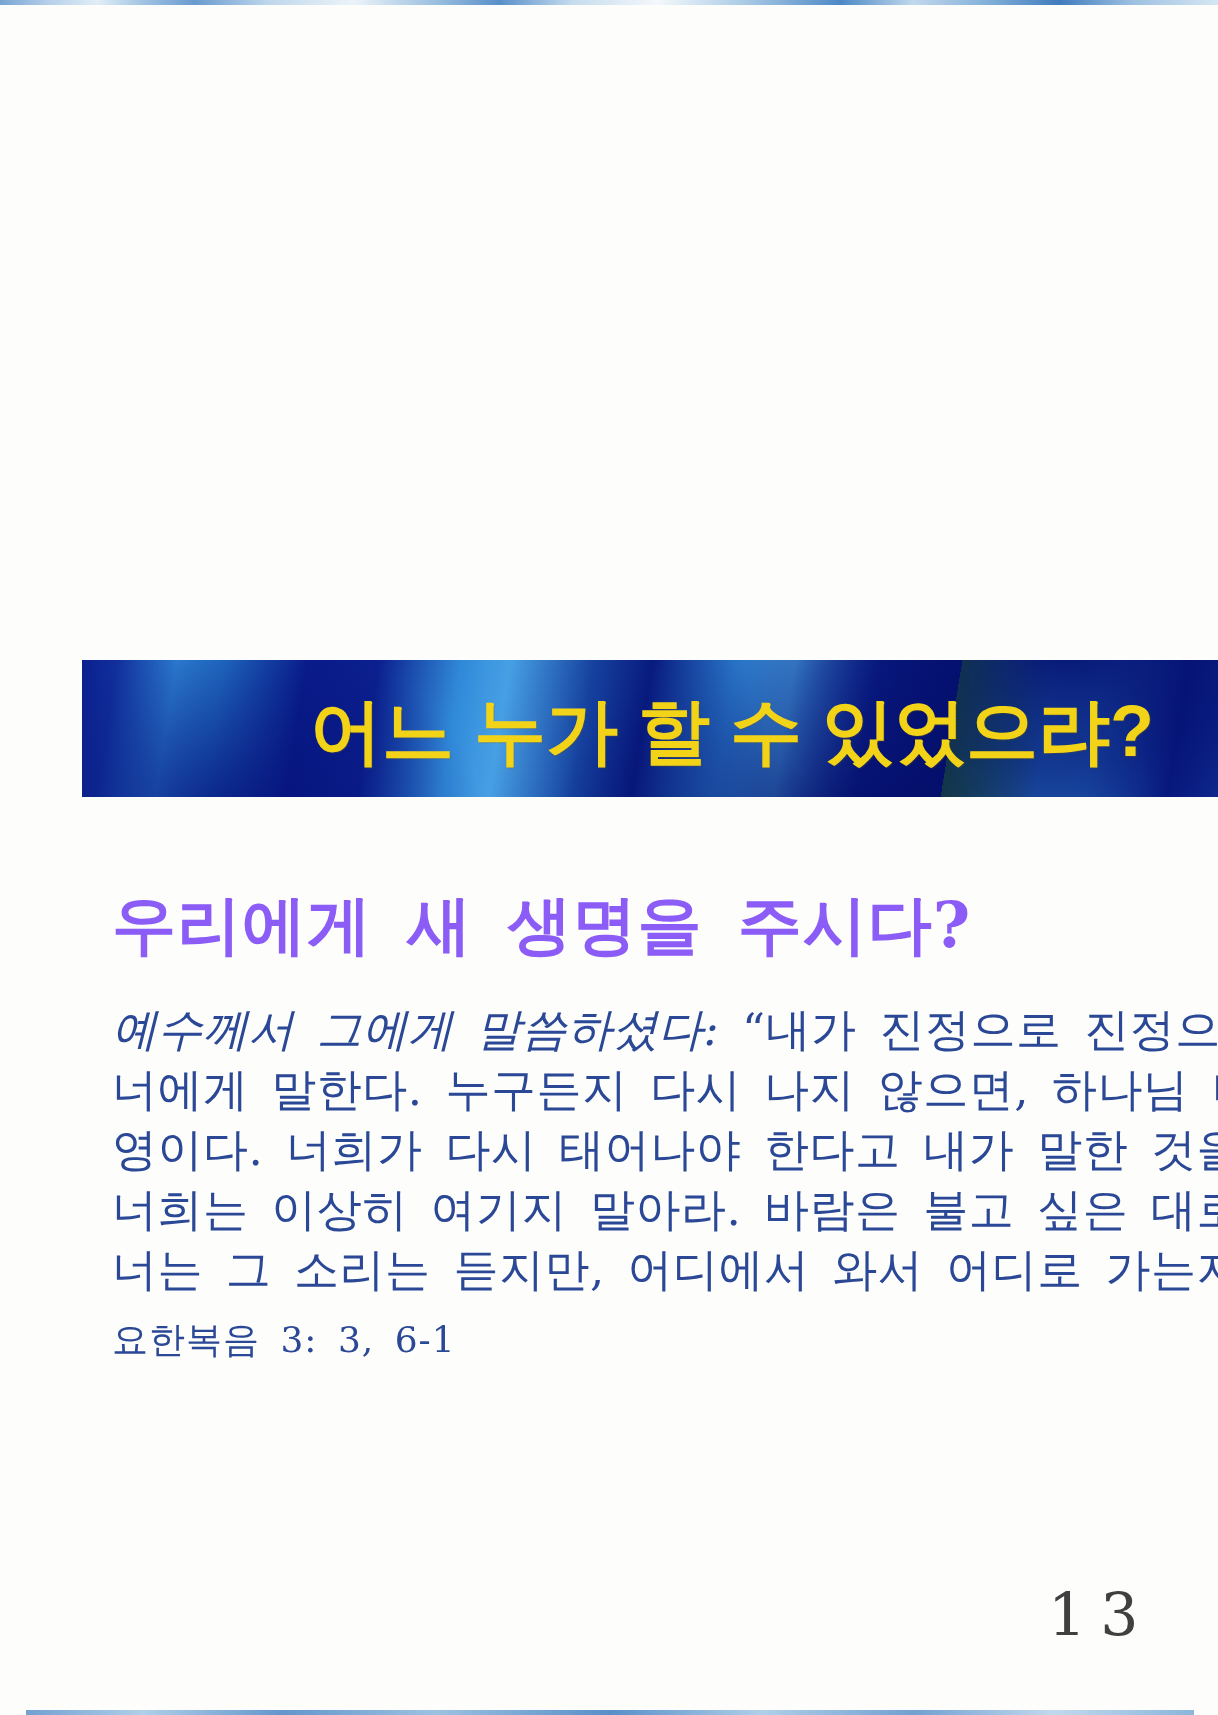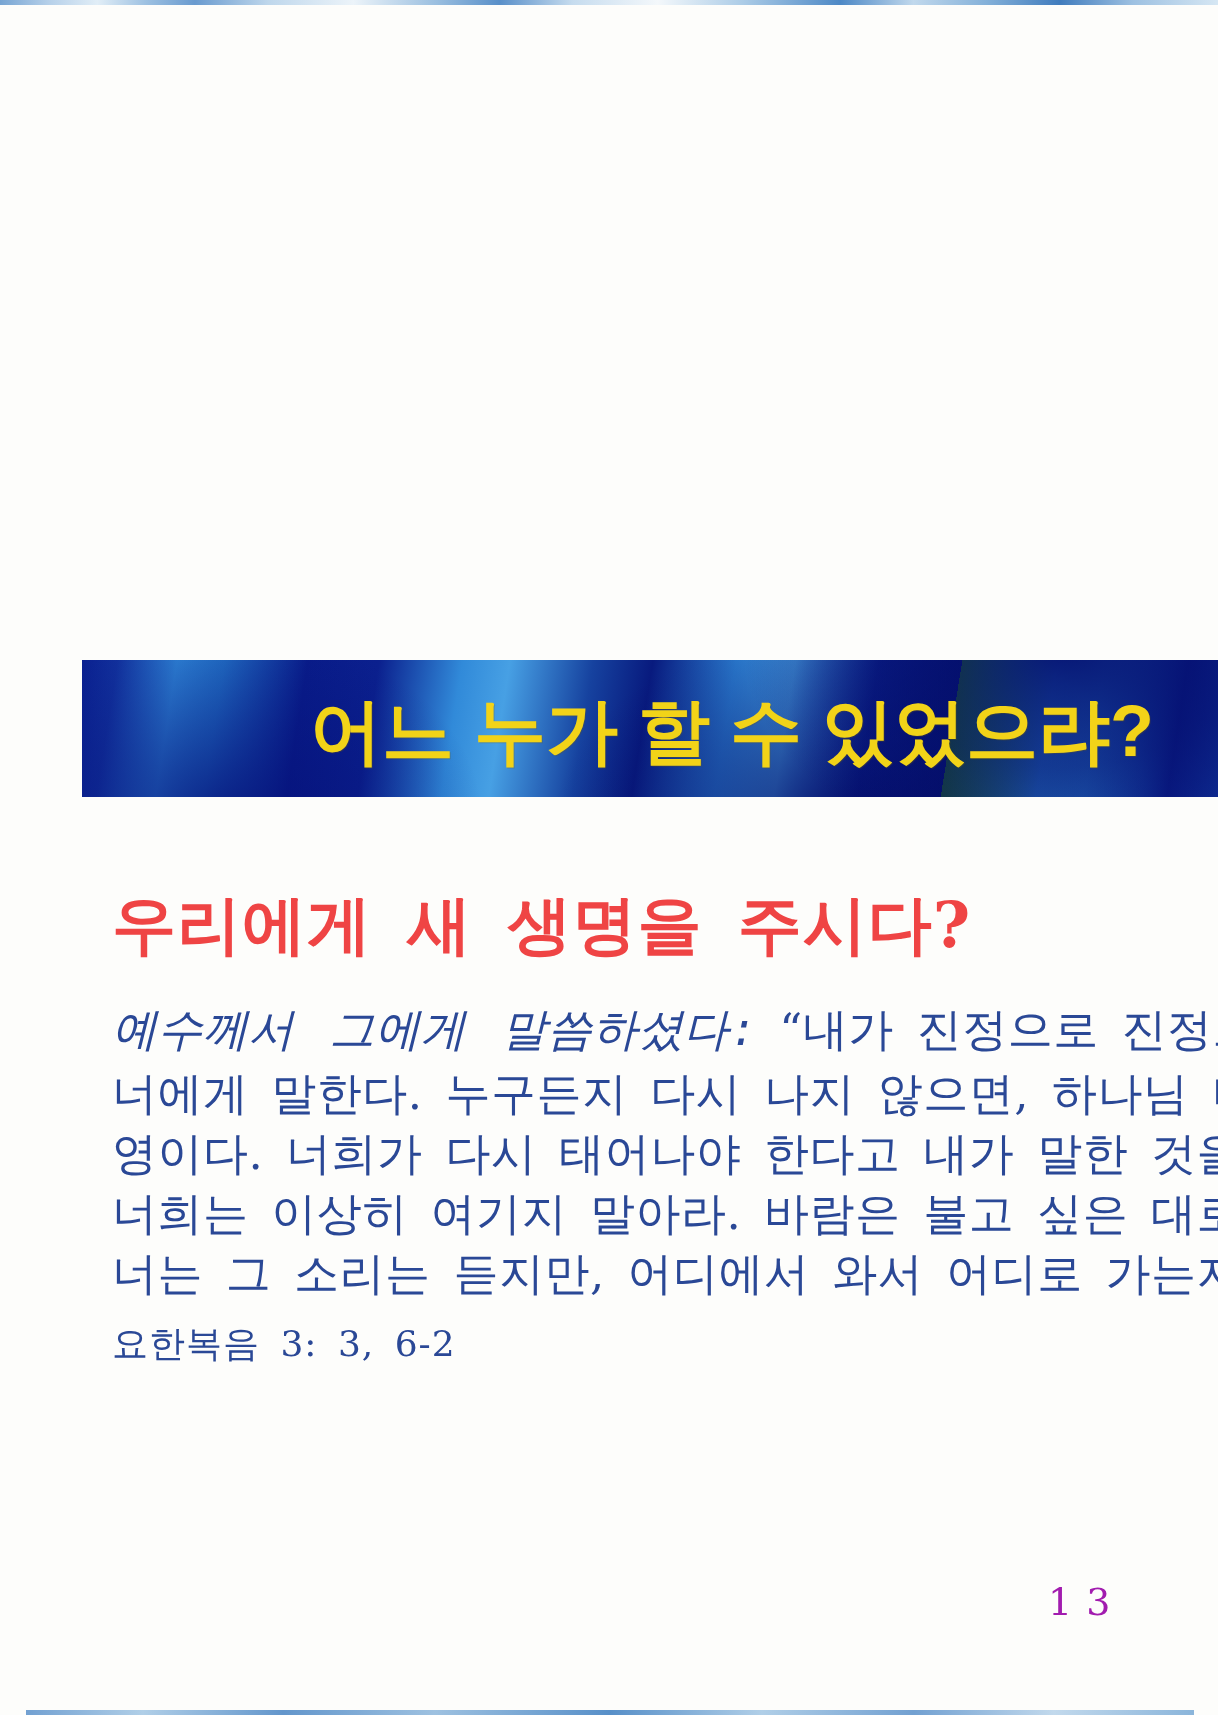--- a/index.html
+++ b/index.html
@@ -75,52 +75,52 @@
     white-space: nowrap;
     text-shadow: 1px 1px 0 rgba(120,90,0,0.25);
   }
 
   .heading {
     position: absolute;
     left: 112px; top: 882px;
     margin: 0;
     font-size: 64px;
     font-weight: 700;
-    color: #ef4444;
+    color: #8b5cf6;
     letter-spacing: 1px;
     word-spacing: 12px;
     white-space: nowrap;
   }
 
   .scripture {
     position: absolute;
     left: 112px; top: 1000px;
     width: 1060px;
     color: #2a4896;
     font-size: 45px;
     line-height: 60px;
     word-spacing: 8px;
     letter-spacing: 0.5px;
   }
   .scripture-line { white-space: pre; }
-  .scripture-intro { font-style: italic; font-family: Liberation Mono, monospace; }
+  .scripture-intro { font-style: italic; }
 
   .citation {
     margin-top: 18px;
     font-size: 36px;
     line-height: 44px;
     color: #2a4896;
     letter-spacing: 1px;
   }
 
   .page-number {
     position: absolute;
     left: 1048px; top: 1580px;
-    font-size: 38px;
-    color: #a21caf;
+    font-size: 60px;
+    color: #404040;
     letter-spacing: 14px;
   }
 </style>
 </head>
 <body>
 
 <div class="page">
 
   <div class="top-edge"></div>
 
@@ -130,20 +130,20 @@
 
   <h1 class="heading">우리에게 새 생명을 주시다?</h1>
 
   <div class="scripture">
     <div class="scripture-line"><span class="scripture-intro">예수께서 그에게 말씀하셨다:</span><span> “내가 진정으로 진정으로</span></div>
     <div class="scripture-line">너에게 말한다. 누구든지 다시 나지 않으면, 하나님 나라를</div>
     <div class="scripture-line">영이다. 너희가 다시 태어나야 한다고 내가 말한 것을,</div>
     <div class="scripture-line">너희는 이상히 여기지 말아라. 바람은 불고 싶은 대로 분다.</div>
     <div class="scripture-line">너는 그 소리는 듣지만, 어디에서 와서 어디로 가는지는</div>
 
-    <div class="citation">요한복음 3: 3, 6-2</div>
+    <div class="citation">요한복음 3: 3, 6-1</div>
   </div>
 
   <div class="page-number">13</div>
 
   <div class="bottom-edge"></div>
 
 </div>
 
 </body></html>

